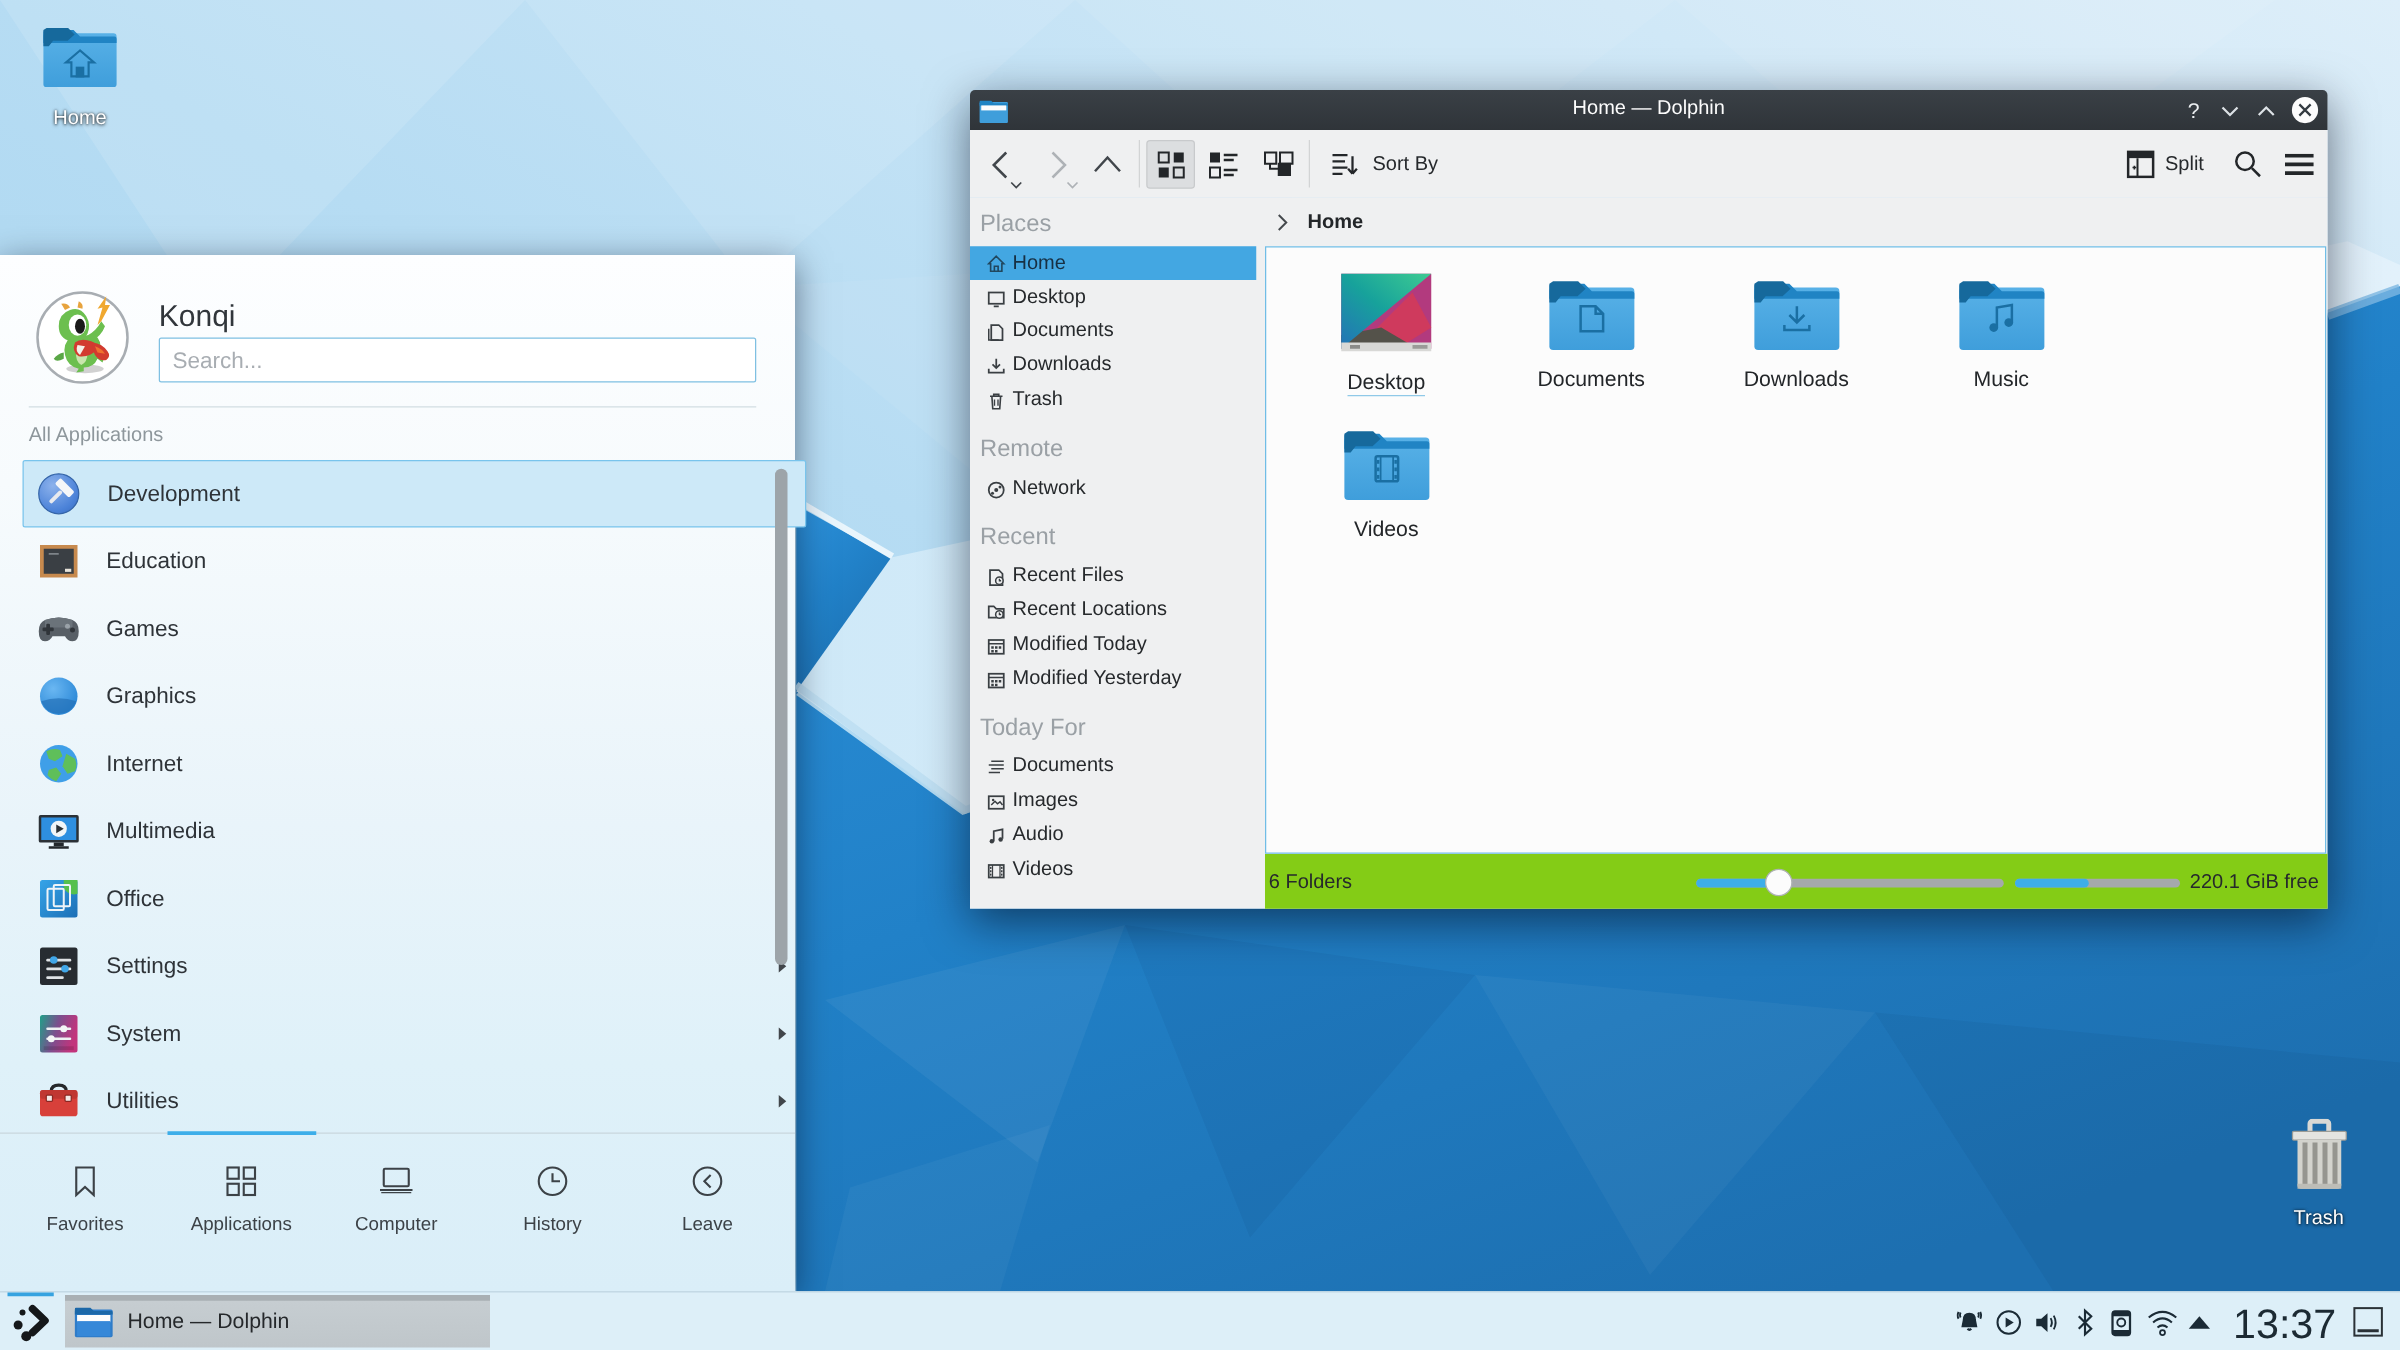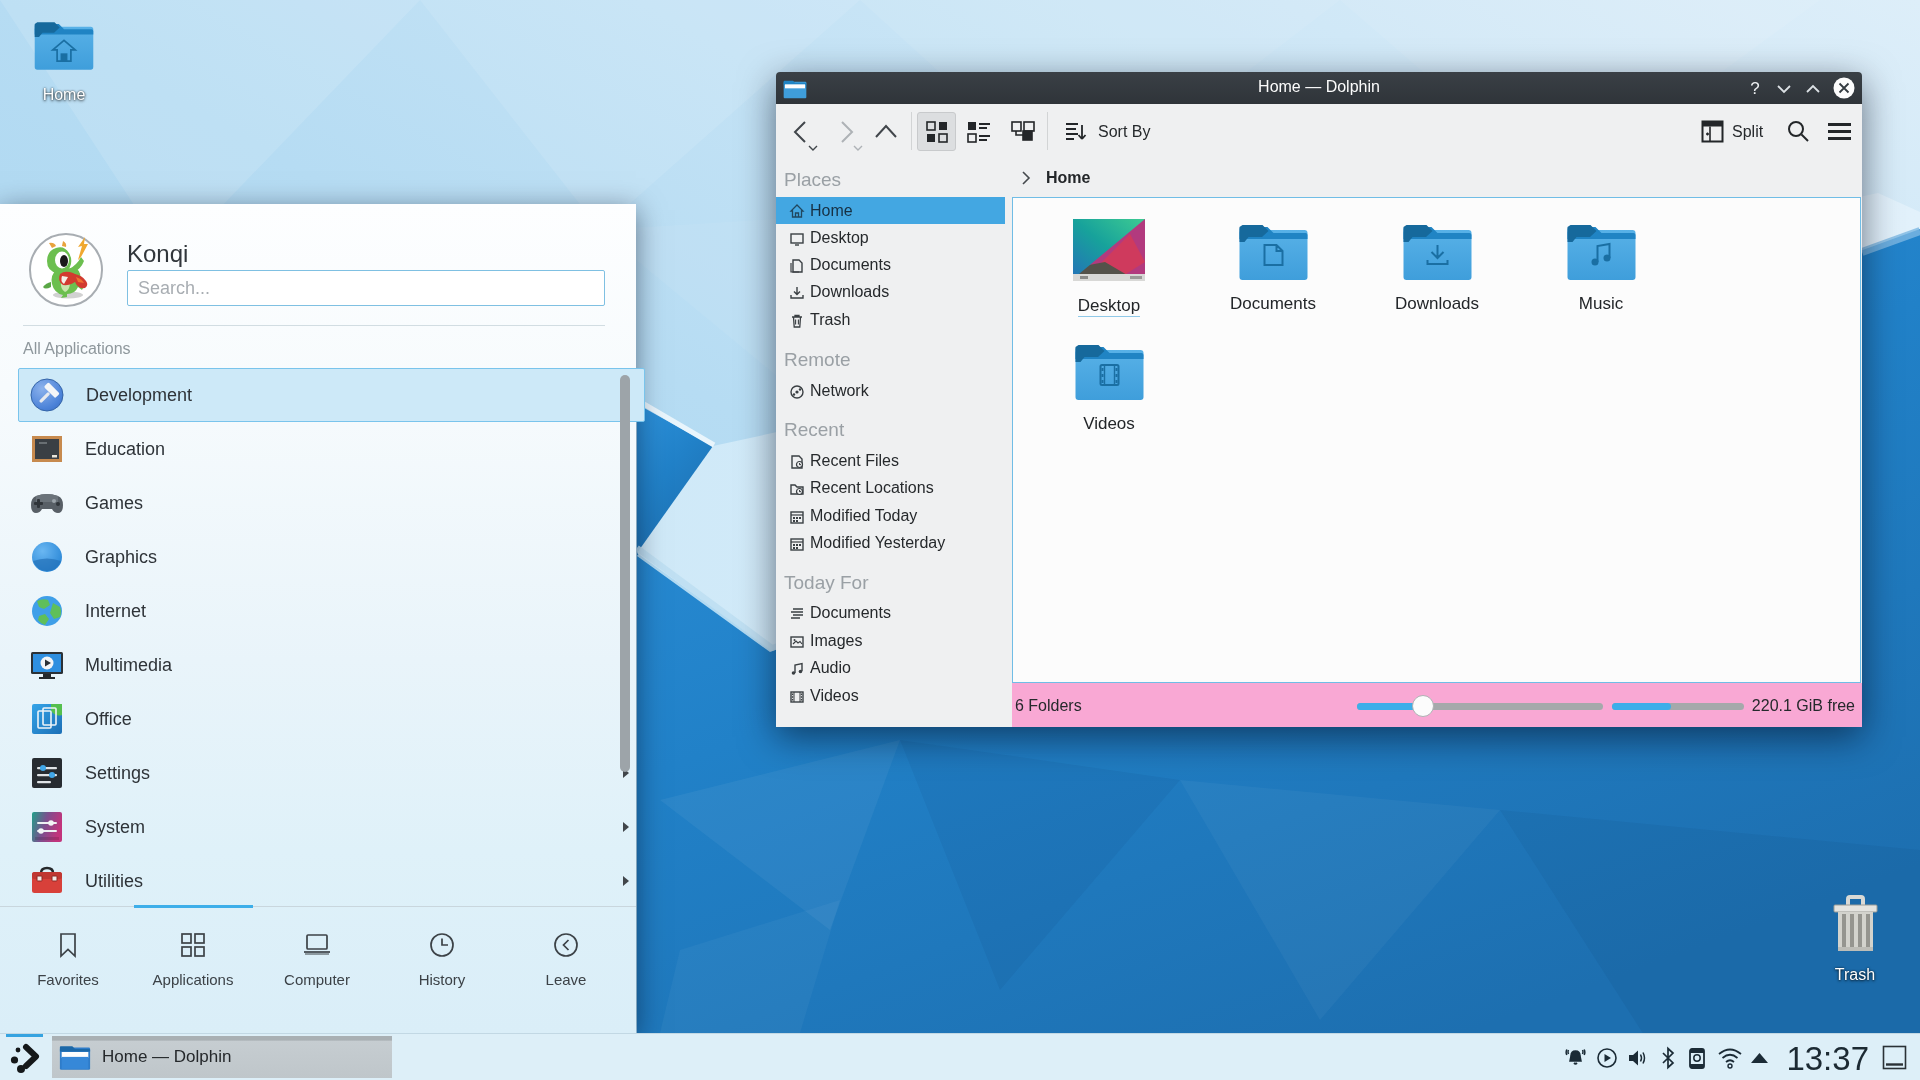--- a/index.html
+++ b/index.html
@@ -35,21 +35,21 @@
 .ko-tab { position:absolute; top:728px; width:120px; text-align:center; }
 .ko-tab svg { display:block; margin:0 auto; }
 .ko-tab .tl { display:block; margin-top:13px; font-size:15px; color:#3c4247; }
 
 
 #dolphin { position:absolute; left:776px; top:72px; width:1086px; height:655px; box-shadow:0 10px 36px rgba(0,8,24,.55); border-radius:4px 4px 0 0; }
 #d-title { position:absolute; left:0; top:0; width:1086px; height:32px; background:linear-gradient(180deg,#3a4046 0%,#2f3439 100%); border-radius:4px 4px 0 0; }
 #d-title .ttl { position:absolute; left:0; right:0; top:6px; text-align:center; color:#fcfcfc; font-size:16px; }
 #d-tools { position:absolute; left:0; top:32px; width:1086px; height:54px; background:#eff0f1; }
 #d-mid { position:absolute; left:0; top:86px; width:1086px; height:569px; background:#eff0f1; }
-#d-status { position:absolute; left:236px; top:611px; width:850px; height:44px; background:#f9a8d4; }
+#d-status { position:absolute; left:236px; top:611px; width:850px; height:44px; background:#84cc16; }
 #d-view { position:absolute; left:236px; top:125px; width:849px; height:486px; background:#fcfcfc; border:1px solid #70bde6; }
 .d-ph { position:absolute; font-size:19px; color:#9aa0a5; }
 .d-item { position:absolute; font-size:16px; color:#26292c; }
 .fv-item { position:absolute; width:140px; text-align:center; font-size:17px; color:#232629; }
 .fv-item svg { display:block; margin:0 auto; }
 .fv-item .lbl { display:block; margin-top:12px; }
 
 
 #taskbar { position:absolute; left:0; top:1033px; width:1920px; height:47px; background:#ddeff8; border-top:1px solid #c2d8e4; }
 #tb-ind { position:absolute; left:6px; top:0px; width:37px; height:3px; background:#36a3e0; }

